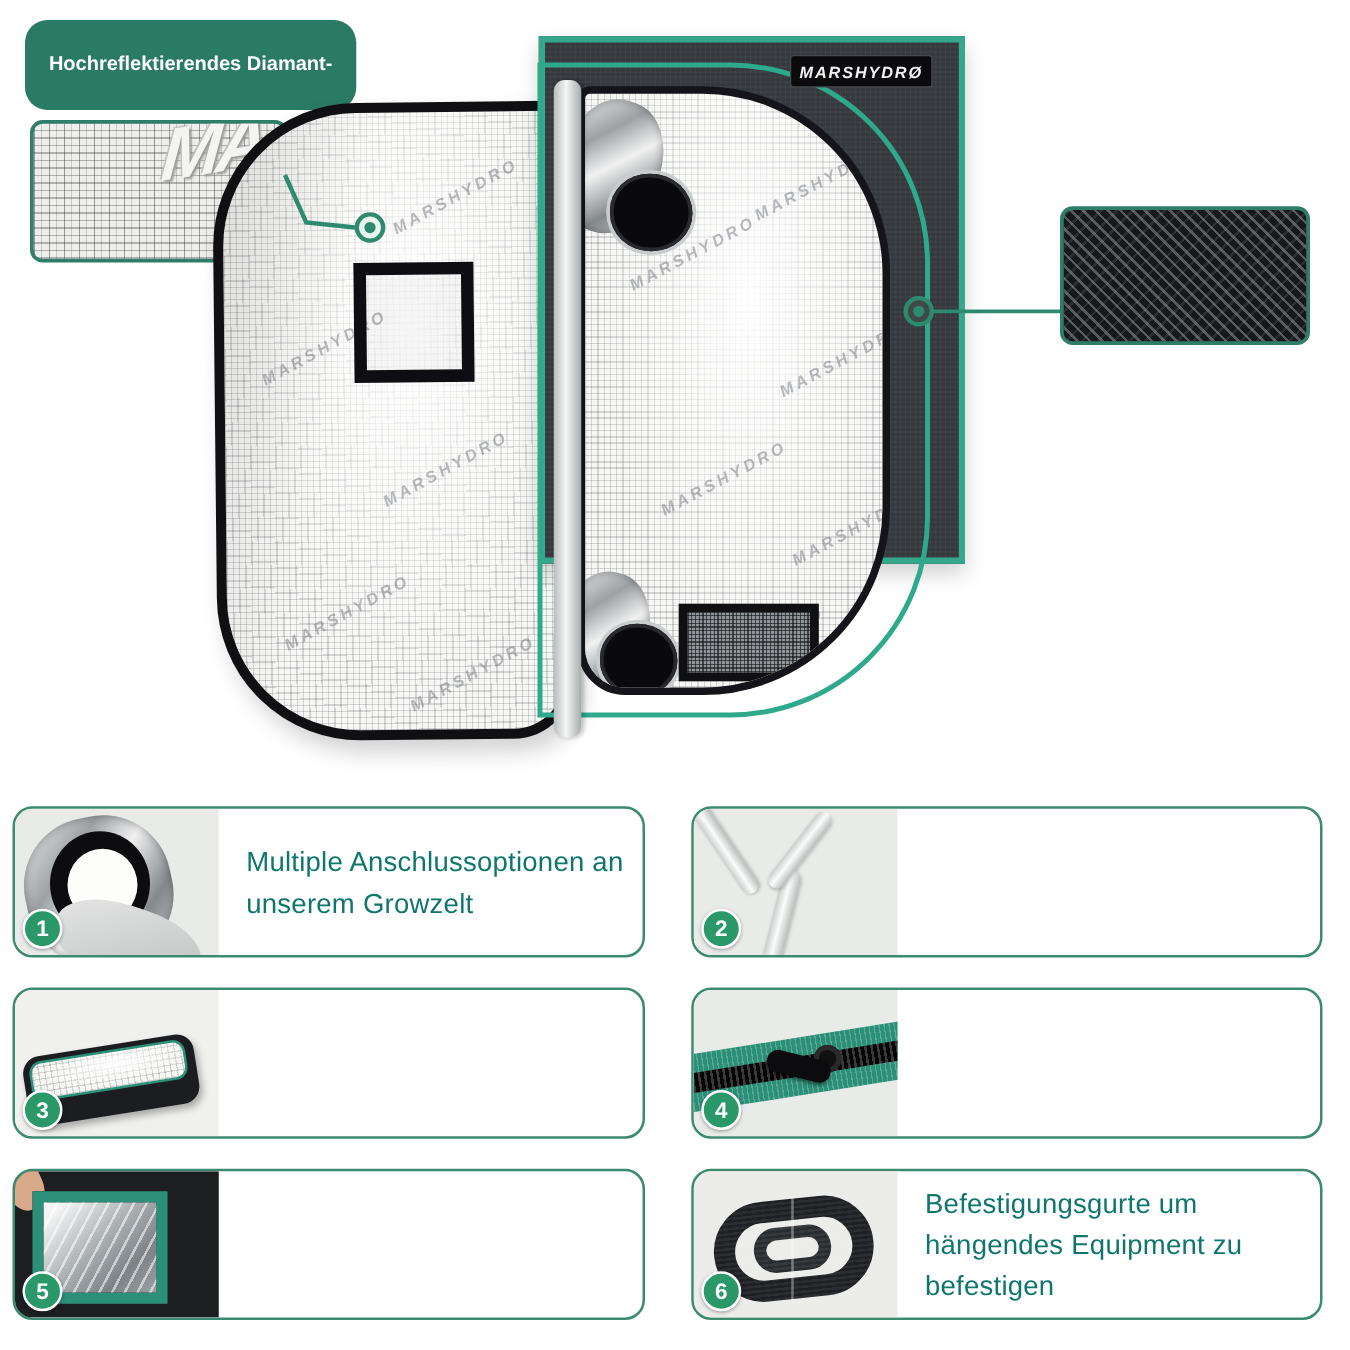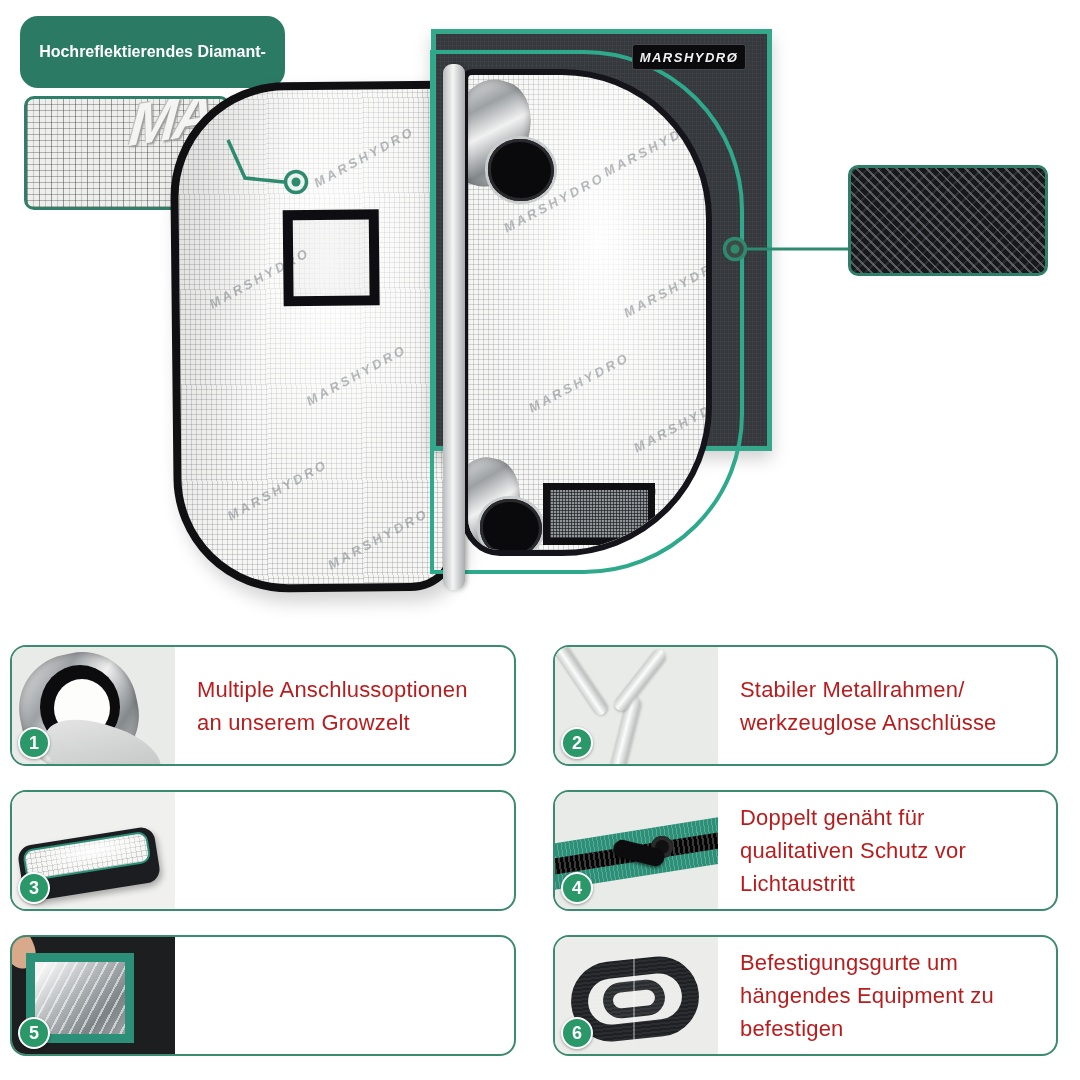--- a/index.html
+++ b/index.html
@@ -83,22 +83,22 @@
   .vent{position:absolute;border:7px solid #101013;}
   .wm{position:absolute;color:rgba(125,130,136,.55);font-size:13px;font-style:italic;
       letter-spacing:3px;transform:rotate(-28deg);white-space:nowrap;font-weight:bold;}
 
   
   .features{position:absolute;left:10px;top:645px;width:1048px;display:grid;
             grid-template-columns:506px 505px;grid-auto-rows:121px;column-gap:37px;row-gap:24px;}
   .card{position:relative;background:#fff;border:2px solid #3c8a70;border-radius:16px;
         display:flex;overflow:hidden;}
   .card-img{position:relative;width:163px;flex:0 0 163px;background:#e9ebe9;overflow:hidden;}
-  .card-text{flex:1;display:flex;align-items:center;padding:6px 21px 6px 22px;
-             font-size:22px;line-height:1.5;color:#b91c1c;letter-spacing:.2px;}
+  .card-text{flex:1;display:flex;align-items:center;padding:6px 4px 6px 22px;
+             font-size:22px;line-height:1.5;color:#0f766e;letter-spacing:.2px;}
   .badge{position:absolute;left:6px;bottom:5px;width:32px;height:32px;border-radius:50%;
          background:#2a9868;border:2px solid #fff;box-shadow:0 1px 3px rgba(0,0,0,.35);
          color:#fff;font-weight:bold;font-size:18px;display:flex;align-items:center;justify-content:center;z-index:4;}
 
   
   .il{position:absolute;}
   .tube{position:absolute;background:linear-gradient(90deg,#c9cdcb,#fbfcfb 45%,#b9bdbb);
         border-radius:8px;box-shadow:1px 1px 3px rgba(0,0,0,.25);}
   .tray-body{position:absolute;left:8px;top:44px;width:138px;height:56px;background:#1b1d20;border-radius:14px;
              transform:rotate(-9deg);box-shadow:2px 4px 6px rgba(0,0,0,.3);}
@@ -199,42 +199,40 @@
       <div class="card-text" data-name="feature-text">Multiple Anschlussoptionen an unserem Growzelt</div>
     </div>
 
     <div class="card" data-name="feature-card-metal-frame">
       <div class="card-img mesh-light" data-name="frame-corner-image">
         <div class="il tube" style="left:62px;top:48px;width:15px;height:86px;transform:rotate(14deg);" data-name="frame-tube-down"></div>
         <div class="il tube" style="left:78px;top:-4px;width:14px;height:74px;transform:rotate(38deg);" data-name="frame-tube-right"></div>
         <div class="il tube" style="left:18px;top:-10px;width:14px;height:84px;transform:rotate(-34deg);" data-name="frame-tube-left"></div>
       </div>
       <div class="badge" data-name="feature-number-badge">2</div>
-      <div class="card-text" data-name="feature-text">Stabiler Metallrahmen/ werkzeuglose Anschlüsse</div>
     </div>
 
     <div class="card" data-name="feature-card-floor-tray">
       <div class="card-img" style="background:#f0f0ee;" data-name="floor-tray-image">
         <div class="tray-body" data-name="tray-body-shape">
           <div class="tray-top mylar" data-name="tray-mylar-surface"></div>
         </div>
       </div>
       <div class="badge" data-name="feature-number-badge">3</div>
     </div>
 
     <div class="card" data-name="feature-card-zipper">
       <div class="card-img oxford" data-name="zipper-image">
         <div class="zip-band" data-name="zipper-band-shape">
           <div class="zip-teeth" data-name="zipper-teeth-shape"></div>
         </div>
         <div class="zip-slider" data-name="zipper-slider-shape"></div>
         <div class="zip-pull" data-name="zipper-pull-shape"></div>
       </div>
       <div class="badge" data-name="feature-number-badge">4</div>
-      <div class="card-text" data-name="feature-text">Doppelt genäht für qualitativen Schutz vor Lichtaustritt</div>
     </div>
 
     <div class="card" data-name="feature-card-vent">
       <div class="card-img" style="background:#1c1e20;" data-name="vent-image">
         <div class="hand" data-name="hand-shape"></div>
         <div class="vent-frame" data-name="vent-frame-shape">
           <div class="vent-flap" data-name="vent-mylar-flap"></div>
         </div>
       </div>
       <div class="badge" data-name="feature-number-badge">5</div>

